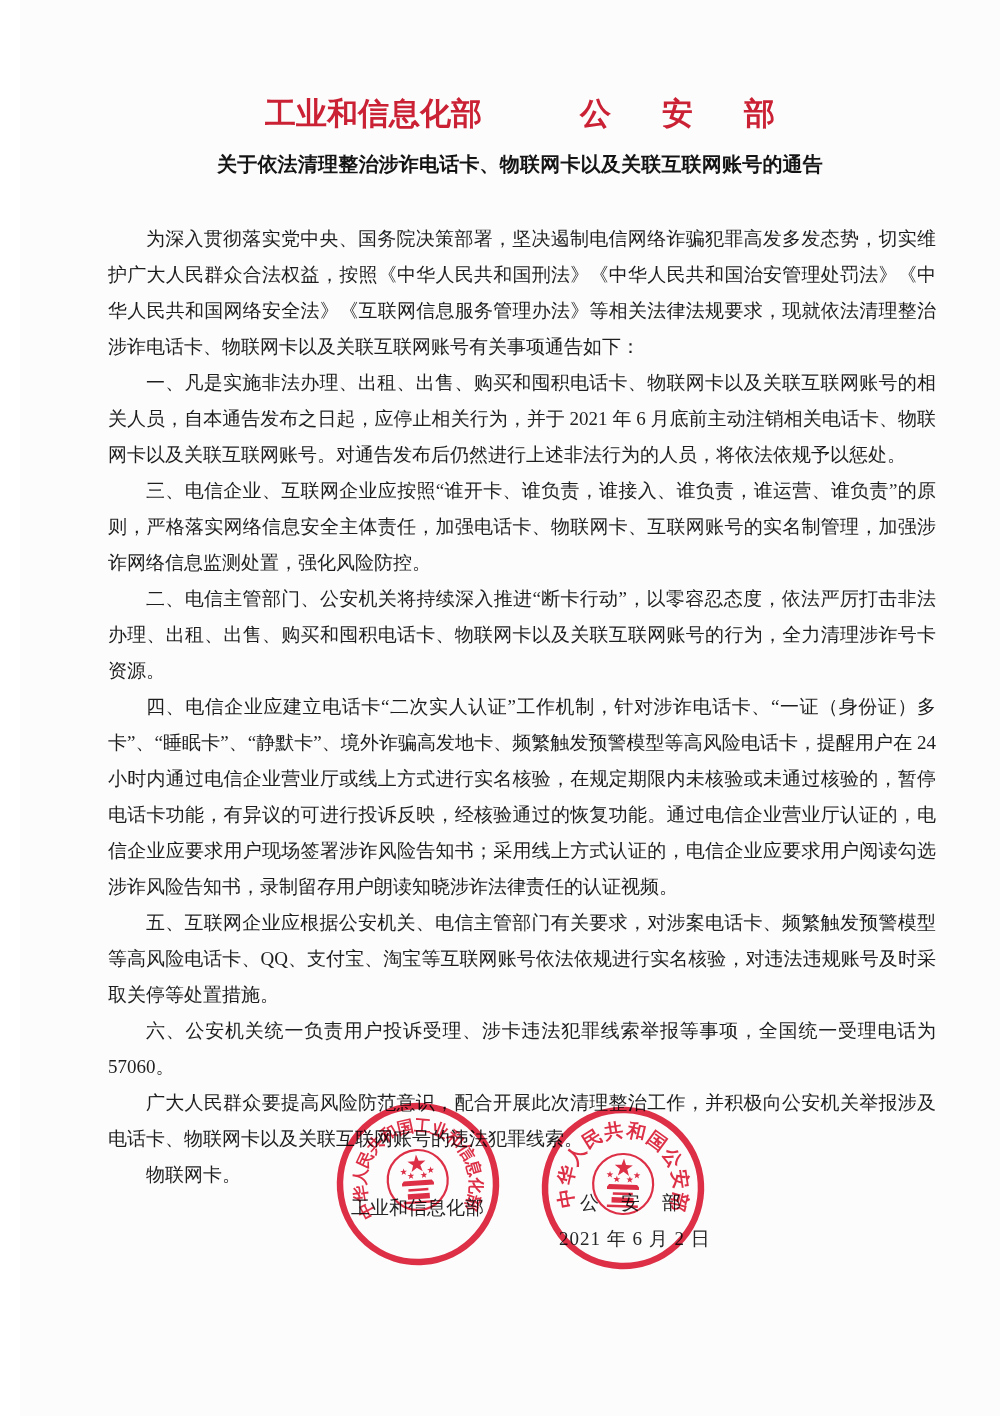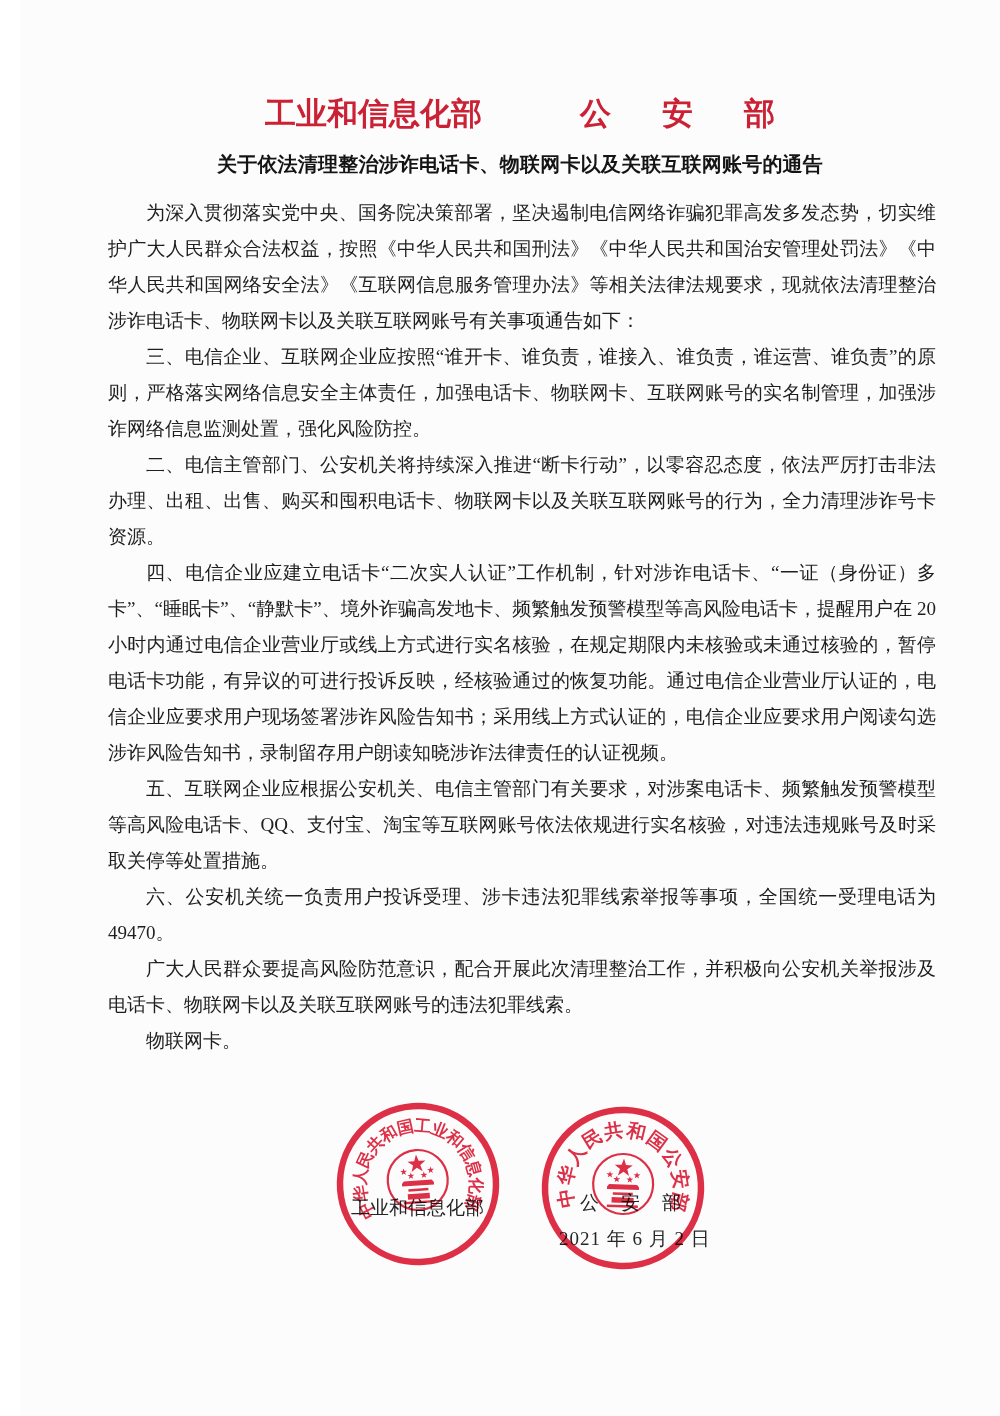--- a/index.html
+++ b/index.html
@@ -29,21 +29,21 @@
   .red-header .mps{letter-spacing:51px;margin-right:-51px;}
   .doc-title{
     position:absolute;top:150px;left:0;width:1000px;
     text-align:center;
     font-weight:bold;font-size:20px;line-height:28px;
     color:#141414;
     letter-spacing:0.2px;
     white-space:nowrap;
   }
   .body-text{
-    position:absolute;top:195px;left:88px;width:828px;
+    position:absolute;top:221px;left:88px;width:828px;
     font-size:19px;line-height:36px;
     text-align:justify;
     color:var(--text-black);
   }
   .body-text p{text-indent:2em;margin:0;}
   
   .seal{position:absolute;width:168px;height:168px;mix-blend-mode:multiply;}
   .seal-left{left:314px;top:1100px;transform:rotate(-4deg);}
   .seal-right{left:519px;top:1104px;transform:rotate(2deg);}
   .seal circle.ring{fill:none;stroke:var(--seal-red);stroke-width:6.5;}
@@ -72,25 +72,26 @@
 
   <div class="red-header">
     <span>工业和信息化部</span>
     <span class="mps">公安部</span>
   </div>
 
   <div class="doc-title">关于依法清理整治涉诈电话卡、物联网卡以及关联互联网账号的通告</div>
 
   <div class="body-text">
     <p>为深入贯彻落实党中央、国务院决策部署，坚决遏制电信网络诈骗犯罪高发多发态势，切实维护广大人民群众合法权益，按照《中华人民共和国刑法》《中华人民共和国治安管理处罚法》《中华人民共和国网络安全法》《互联网信息服务管理办法》等相关法律法规要求，现就依法清理整治涉诈电话卡、物联网卡以及关联互联网账号有关事项通告如下：</p>
+    <p>一、凡是实施非法办理、出租、出售、购买和囤积电话卡、物联网卡以及关联互联网账号的相关人员，自本通告发布之日起，应停止相关行为，并于 2021 年 6 月底前主动注销相关电话卡、物联网卡以及关联互联网账号。对通告发布后仍然进行上述非法行为的人员，将依法依规予以惩处。</p>
     <p>三、电信企业、互联网企业应按照“谁开卡、谁负责，谁接入、谁负责，谁运营、谁负责”的原则，严格落实网络信息安全主体责任，加强电话卡、物联网卡、互联网账号的实名制管理，加强涉诈网络信息监测处置，强化风险防控。</p>
     <p>二、电信主管部门、公安机关将持续深入推进“断卡行动”，以零容忍态度，依法严厉打击非法办理、出租、出售、购买和囤积电话卡、物联网卡以及关联互联网账号的行为，全力清理涉诈号卡资源。</p>
-    <p>四、电信企业应建立电话卡“二次实人认证”工作机制，针对涉诈电话卡、“一证（身份证）多卡”、“睡眠卡”、“静默卡”、境外诈骗高发地卡、频繁触发预警模型等高风险电话卡，提醒用户在 20 小时内通过电信企业营业厅或线上方式进行实名核验，在规定期限内未核验或未通过核验的，暂停电话卡功能，有异议的可进行投诉反映，经核验通过的恢复功能。通过电信企业营业厅认证的，电信企业应要求用户现场签署涉诈风险告知书；采用线上方式认证的，电信企业应要求用户阅读勾选涉诈风险告知书，录制留存用户朗读知晓涉诈法律责任的认证视频。</p>
+    <p>四、电信企业应建立电话卡“二次实人认证”工作机制，针对涉诈电话卡、“一证（身份证）多卡”、“睡眠卡”、“静默卡”、境外诈骗高发地卡、频繁触发预警模型等高风险电话卡，提醒用户在 24 小时内通过电信企业营业厅或线上方式进行实名核验，在规定期限内未核验或未通过核验的，暂停电话卡功能，有异议的可进行投诉反映，经核验通过的恢复功能。通过电信企业营业厅认证的，电信企业应要求用户现场签署涉诈风险告知书；采用线上方式认证的，电信企业应要求用户阅读勾选涉诈风险告知书，录制留存用户朗读知晓涉诈法律责任的认证视频。</p>
     <p>五、互联网企业应根据公安机关、电信主管部门有关要求，对涉案电话卡、频繁触发预警模型等高风险电话卡、QQ、支付宝、淘宝等互联网账号依法依规进行实名核验，对违法违规账号及时采取关停等处置措施。</p>
-    <p>六、公安机关统一负责用户投诉受理、涉卡违法犯罪线索举报等事项，全国统一受理电话为 49470。</p>
+    <p>六、公安机关统一负责用户投诉受理、涉卡违法犯罪线索举报等事项，全国统一受理电话为 57060。</p>
     <p>广大人民群众要提高风险防范意识，配合开展此次清理整治工作，并积极向公安机关举报涉及电话卡、物联网卡以及关联互联网账号的违法犯罪线索。</p>
     <p>物联网卡。</p>
   </div>
 
   <div class="sig sig-miit">工业和信息化部</div>
   <div class="sig sig-mps">公安部</div>
   <div class="sig sig-date">2021 年 6 月 2 日</div>
 
   <svg class="seal seal-left" viewBox="0 0 168 168">
     <circle class="ring" cx="84" cy="84" r="78"></circle>

